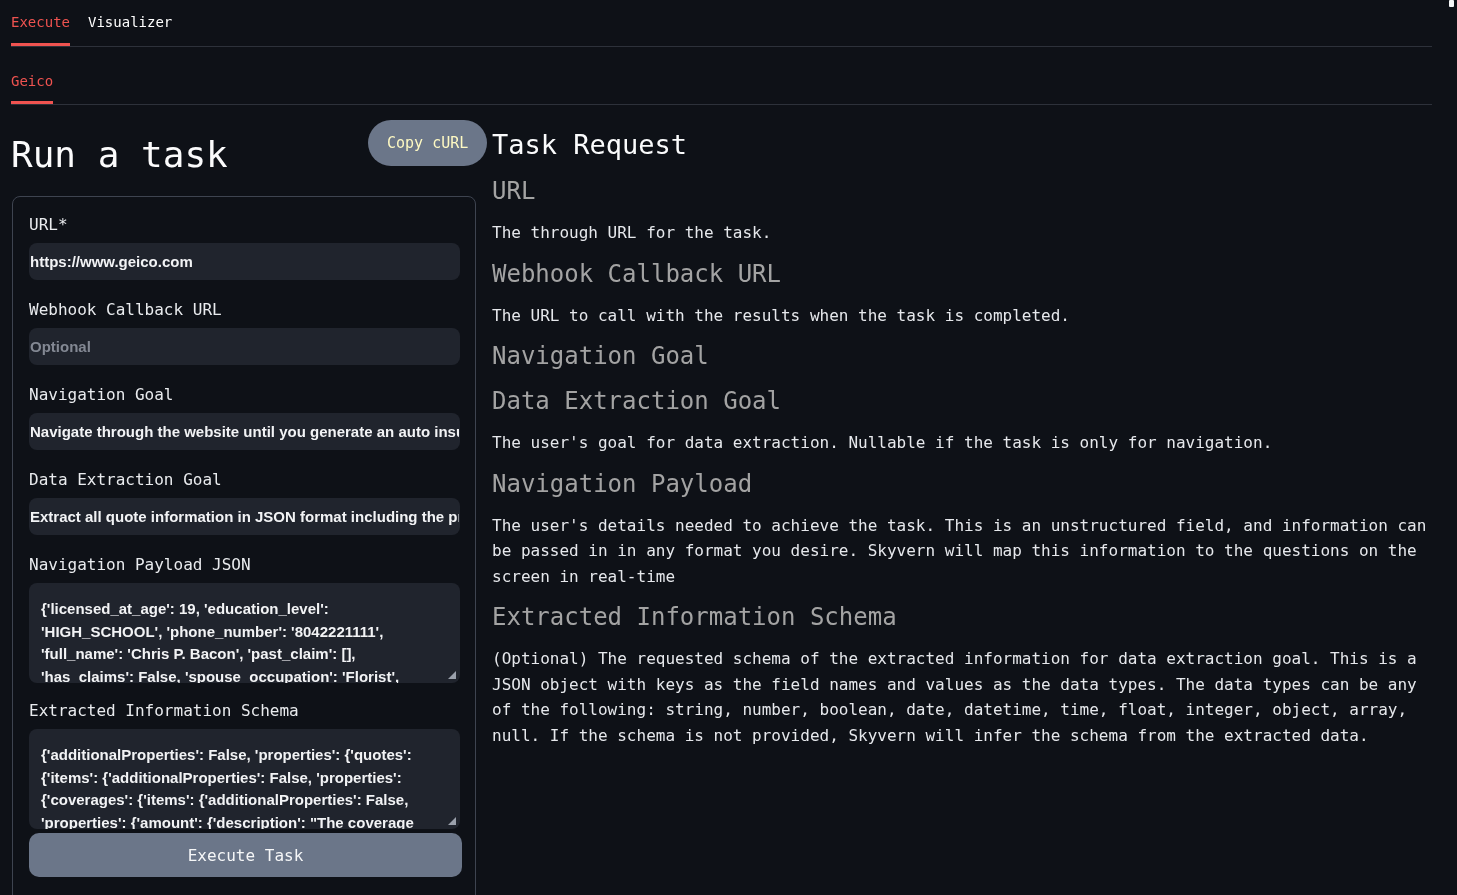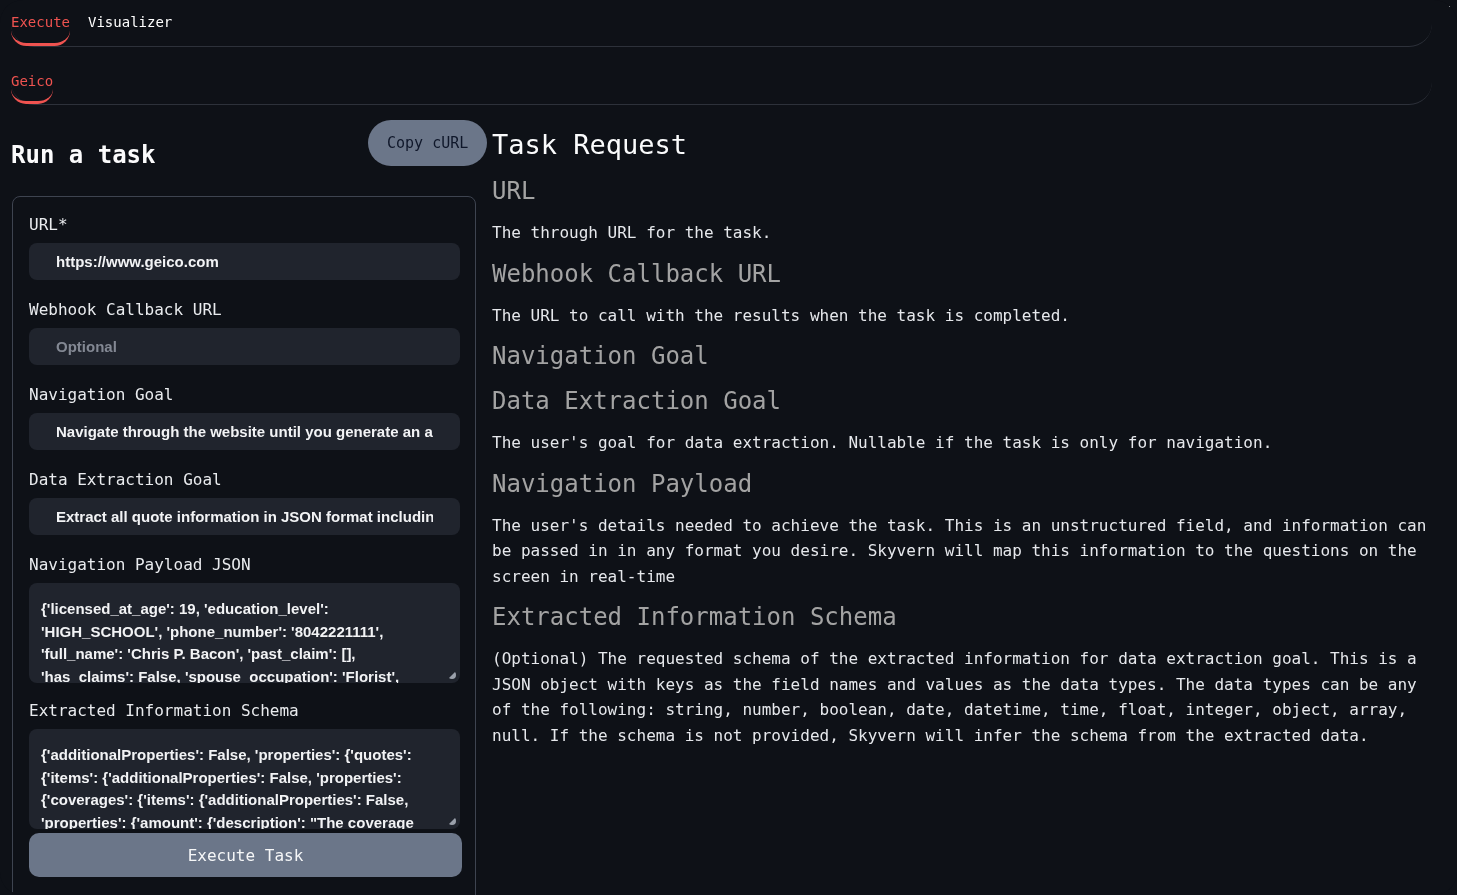--- a/index.html
+++ b/index.html
@@ -1,15 +1,15 @@
 <!DOCTYPE html>
 <html style="--accent: #ef5350; --button: #6b7689;"><head>
 <meta charset="utf-8">
 <style>
-  * { margin:0; padding:0; box-sizing:border-box;border-radius:23px; }
+  * { margin:0; padding:0; box-sizing:border-box; }
   html,body { background:#0e1117; }
   #app {
     position:relative; width:1457px; height:895px;
     background:#0e1117; overflow:hidden;
     font-family:"DejaVu Sans Mono","Liberation Mono",monospace;
     color:#ececee;
   }
   
   .nav1 {
     position:absolute; top:0; left:11px; right:25px;
@@ -24,42 +24,42 @@
   .tab {
     font-size:14px; line-height:15px; padding-bottom:14px;
     border-bottom:3px solid transparent; color:#ffffff; cursor:pointer;
     white-space:nowrap;
   }
   .tab.active { color:var(--accent,#ef5350); border-bottom-color:var(--accent,#ef5350); }
   .nav2 .tab { padding-bottom:1px; }
   
   .page-title {
     position:absolute; left:11px; top:133px;
-    font-size:24px; line-height:44px; color:#fbfbfc; font-weight:bold;
+    font-size:36px; line-height:44px; color:#fbfbfc; font-weight:normal;
   }
   .copy-curl {
     position:absolute; left:368px; top:120px;
-    background:var(--button,#6b7689); color:#0f172a;
+    background:var(--button,#6b7689); color:#fef9c3;
     border:none; border-radius:23px; height:46px; padding:0 19px;
     font-family:inherit; font-size:15px; cursor:pointer;
   }
   .card {
     position:absolute; left:12px; top:196px; width:464px; height:712px;
     border:1px solid #3e4450; border-radius:8px;
     padding:20px 15px 0 16px;
   }
   .field-label {
     font-size:16px; line-height:15px; color:#e9ebee; margin-bottom:11px;
     display:block;
   }
   .field { margin-bottom:22px; }
   .text-input {
     display:block; width:100%; height:37px;
     background:#20242d; border:none; outline:none; border-radius:8px;
-    padding:0 27px; color:#f2f3f5;
+    padding:0 1px; color:#f2f3f5;
     font-family:"Liberation Sans",sans-serif; font-weight:bold; font-size:15px;
   }
   .text-input::placeholder { color:#838893; font-weight:bold; }
   .textarea-wrap { position:relative; }
   .text-area {
     display:block; width:100%; height:100px;
     background:#20242d; border:none; outline:none; border-radius:8px;
     padding:15px 12px; color:#f2f3f5;
     font-family:"Liberation Sans",sans-serif; font-weight:bold; font-size:15px;
     line-height:22.5px; resize:none; overflow:hidden;

